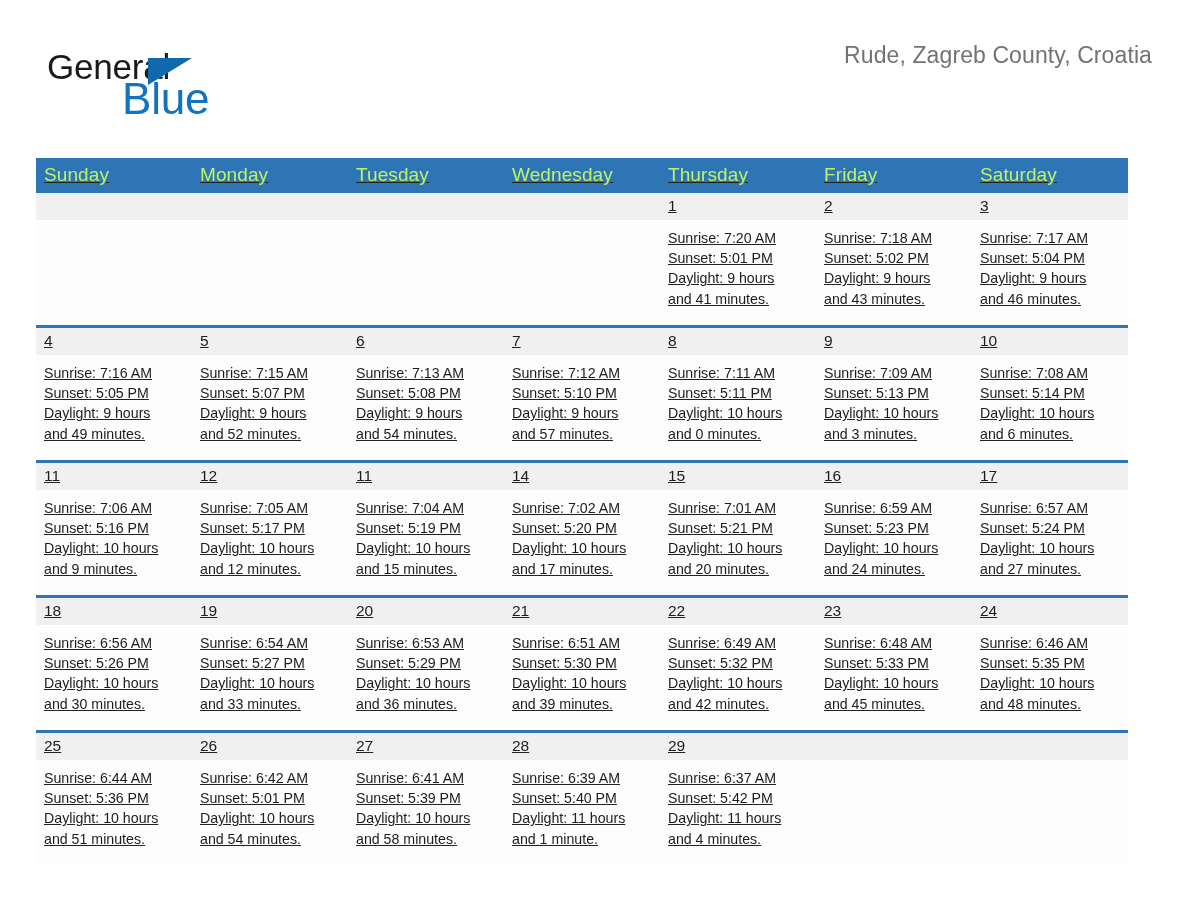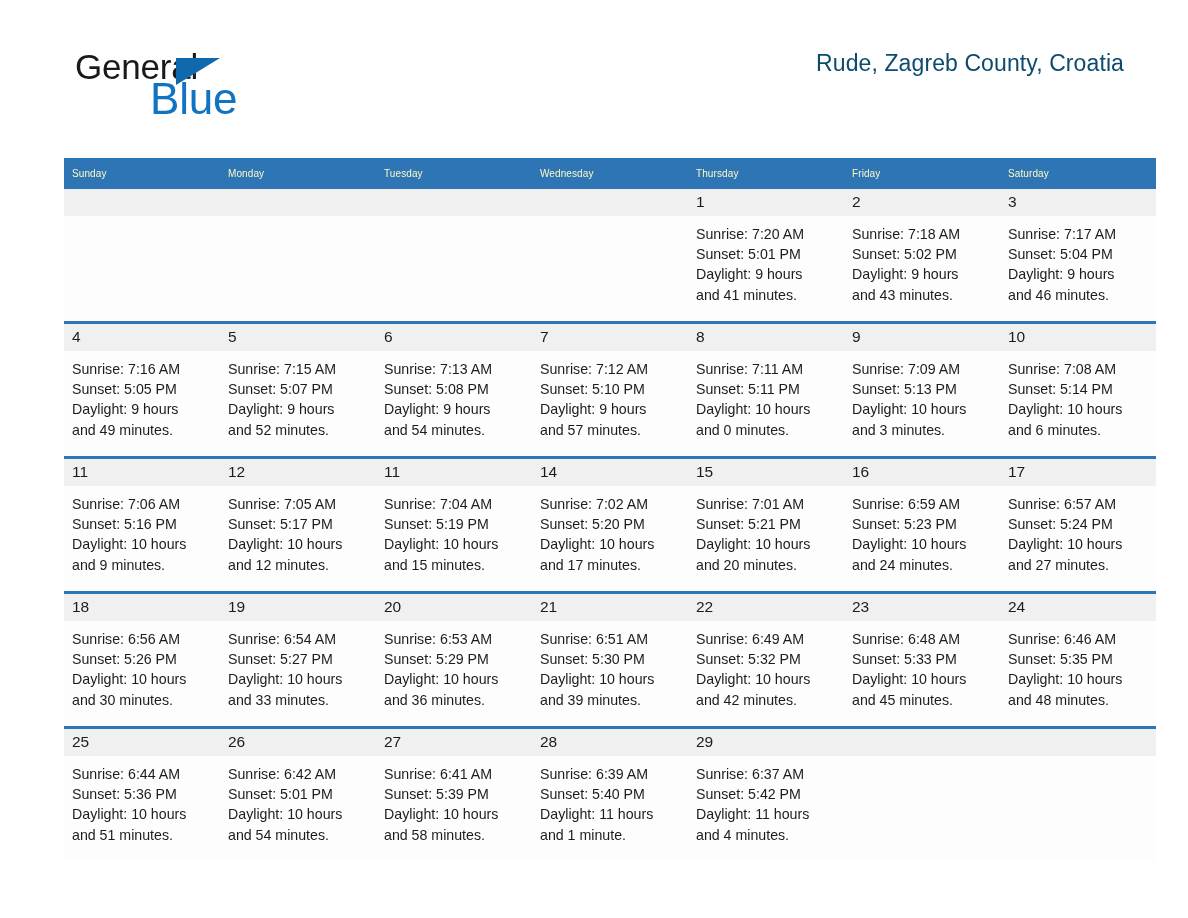--- a/index.html
+++ b/index.html
@@ -12,21 +12,22 @@
     height: 918px;
     font-family: "Liberation Sans", sans-serif;
     color: #222222;
     overflow: hidden;
   }
   .page {
     position: relative;
     width: 1188px;
     height: 754px;
     box-sizing: border-box;
-    padding: 0 64px;
+    padding: 0 36px;
+    text-decoration: underline;
   }
 
   
   .header {
     position: relative;
     height: 158px;
   }
   .logo {
     position: absolute;
     left: 11px;
@@ -75,35 +76,35 @@
     line-height: 50px;
     font-weight: normal;
     color: #161616;
     margin: 0;
     letter-spacing: 0.2px;
   }
   .cal-subtitle {
     font-size: 23px;
     line-height: 30px;
     font-weight: normal;
-    color: #0c4a6e;
-    margin: 8px 0 0 0;
+    color: #737373;
+    margin: 0 0 0 0;
     letter-spacing: 0.1px;
   }
 
   
   .calendar {
     width: 1092px;
     border-collapse: collapse;
     table-layout: fixed;
   }
   .calendar th {
     background: #2e75b6;
-    color: #fef9c3;
-    font-size: 10px;
+    color: #bef264;
+    font-size: 19px;
     font-weight: normal;
     text-align: left;
     padding: 6px 0 7px 8px;
     height: 18px;
     letter-spacing: 0.1px;
   }
   .calendar td {
     vertical-align: top;
     padding: 0;
     border-top: 3px solid #2e75b6;

